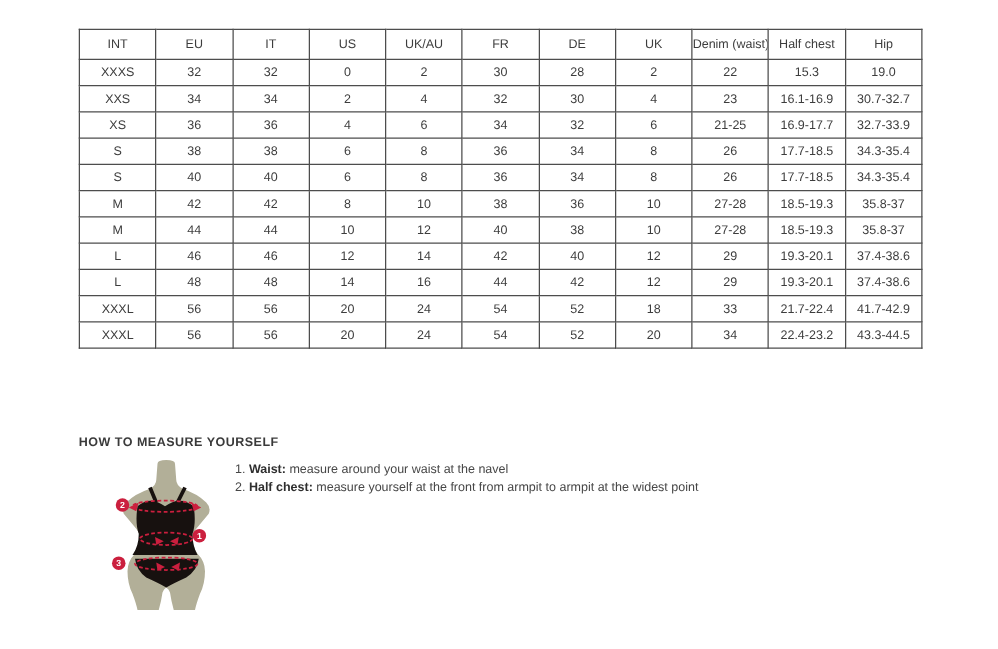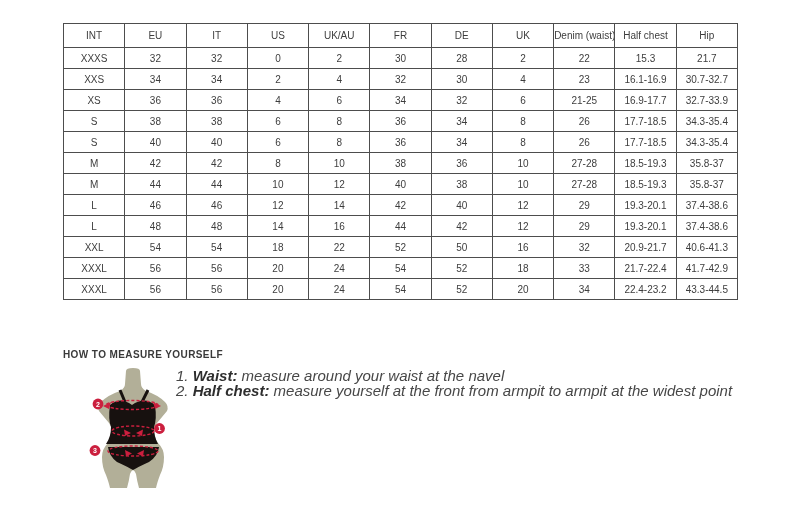--- a/index.html
+++ b/index.html
@@ -27,22 +27,22 @@
     padding:0;white-space:nowrap;overflow:hidden;
   }
   table.size-chart th{height:24px;}
   table.size-chart td{height:21px;}
   .measure-title{
     position:absolute;left:63px;top:349px;
     font-size:10px;font-weight:bold;letter-spacing:.4px;color:#3a3a3a;
   }
   .figure{position:absolute;left:78px;top:367px;}
   .instructions{
-    position:absolute;left:176px;top:371px;margin:0;padding:0;
-    list-style:none;font-size:15px;color:#474747;width:560px;font-style:italic;
+    position:absolute;left:188px;top:371px;margin:0;padding:0;
+    list-style:none;font-size:10px;color:#474747;width:560px;
   }
   .instructions li{margin-bottom:5px;line-height:10px;}
   .instructions b{color:#2e2e2e;}
   .badge-num{
     font-size:7px;font-weight:bold;fill:#ffffff;
     font-family:"Liberation Sans", sans-serif;
   }
 </style>
 </head>
 <body>
@@ -68,21 +68,21 @@
         <td>XXXS</td>
         <td>32</td>
         <td>32</td>
         <td>0</td>
         <td>2</td>
         <td>30</td>
         <td>28</td>
         <td>2</td>
         <td>22</td>
         <td>15.3</td>
-        <td>21.7</td>
+        <td>19.0</td>
       </tr>
       <tr>
         <td>XXS</td>
         <td>34</td>
         <td>34</td>
         <td>2</td>
         <td>4</td>
         <td>32</td>
         <td>30</td>
         <td>4</td>
@@ -173,33 +173,20 @@
         <td>48</td>
         <td>48</td>
         <td>14</td>
         <td>16</td>
         <td>44</td>
         <td>42</td>
         <td>12</td>
         <td>29</td>
         <td>19.3-20.1</td>
         <td>37.4-38.6</td>
-      </tr>
-      <tr>
-        <td>XXL</td>
-        <td>54</td>
-        <td>54</td>
-        <td>18</td>
-        <td>22</td>
-        <td>52</td>
-        <td>50</td>
-        <td>16</td>
-        <td>32</td>
-        <td>20.9-21.7</td>
-        <td>40.6-41.3</td>
       </tr>
       <tr>
         <td>XXXL</td>
         <td>56</td>
         <td>56</td>
         <td>20</td>
         <td>24</td>
         <td>54</td>
         <td>52</td>
         <td>18</td>

